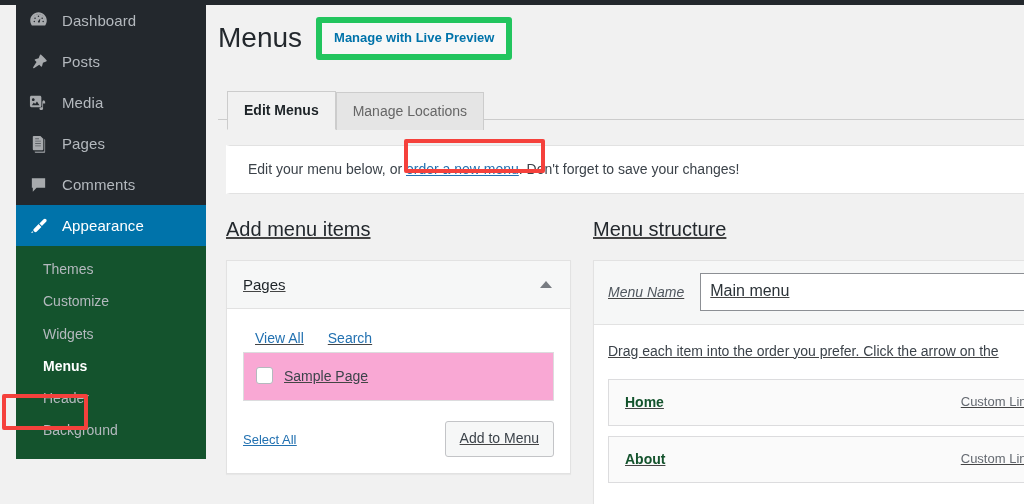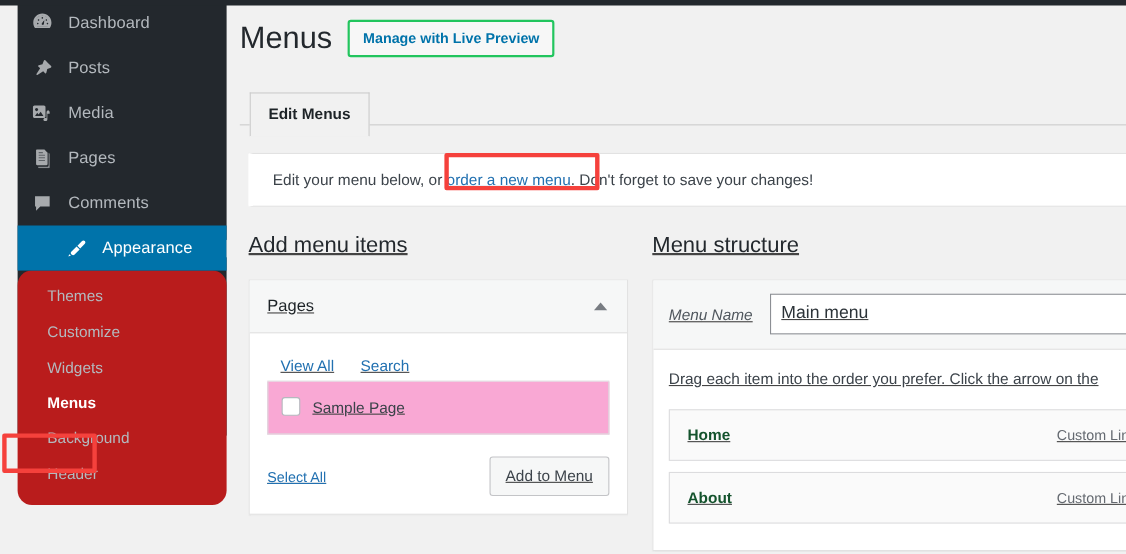--- a/index.html
+++ b/index.html
@@ -57,37 +57,35 @@
     align-items: center;
     justify-content: center;
     flex: 0 0 21px;
   }
   .menu-row .micon svg { display: block; }
 
   .menu-row.current {
     background: #0073aa;
     color: #fff;
     font-weight: 400;
-    justify-content: center;
   }
   .menu-row.current .arrow-tip {
     position: absolute;
     right: -8px;
     top: 50%;
     margin-top: -8px;
     width: 0; height: 0;
     border-top: 8px solid transparent;
     border-bottom: 8px solid transparent;
     border-left: 8px solid #f1f1f1;
   }
 
   #submenu {
-    background: #b91c1c;
+    background: #14532d;
     padding: 7px 0 12px 0;
-    border-radius: 13px;
   }
   .sub-row {
     position: relative;
     padding: 6px 0 6px 27px;
     font-size: 14px;
     color: #b4b9be;
     line-height: 1.45;
   }
   .sub-row.active {
     color: #fff;
@@ -124,21 +122,21 @@
   h1.pagetitle {
     font-size: 28px;
     font-weight: 400;
     color: #23282d;
     line-height: 1.3;
     margin: 0;
   }
   .live-preview-btn {
     margin-left: 14px;
     background: #f7f7f7;
-    border: 2px solid #22c55e;
+    border: 6px solid #22c55e;
     border-radius: 3px;
     color: #0073aa;
     font-size: 13px;
     font-weight: bold;
     padding: 5px 12px 6px 12px;
     line-height: 1.5;
     cursor: pointer;
     white-space: nowrap;
   }
 
@@ -442,38 +440,39 @@
     <div class="sub-row">
       <span>Customize</span>
     </div>
     <div class="sub-row">
       <span>Widgets</span>
     </div>
     <div class="sub-row active">
       <span>Menus</span>
     </div>
     <div class="sub-row">
+      <span>Header</span>
+    </div>
+    <div class="sub-row">
       <span>Background</span>
-    </div>
-    <div class="sub-row">
-      <span>Header</span>
     </div>
   </div>
 </div>
 
 <div id="content">
   <div class="wrap">
 
     <div class="pagehead">
       <h1 class="pagetitle">Menus</h1>
       <button class="live-preview-btn">Manage with Live Preview</button>
     </div>
 
     <div class="nav-tabs">
       <div class="nav-tab active">Edit Menus</div>
+      <div class="nav-tab">Manage Locations</div>
     </div>
 
     <div class="notice">
       <span>Edit your menu below, or </span><a href="#">order a new menu</a><span>. Don't forget to save your changes!</span>
     </div>
 
     <div class="columns">
 
       <div class="col-left">
         <h2 class="section-title">Add menu items</h2>

